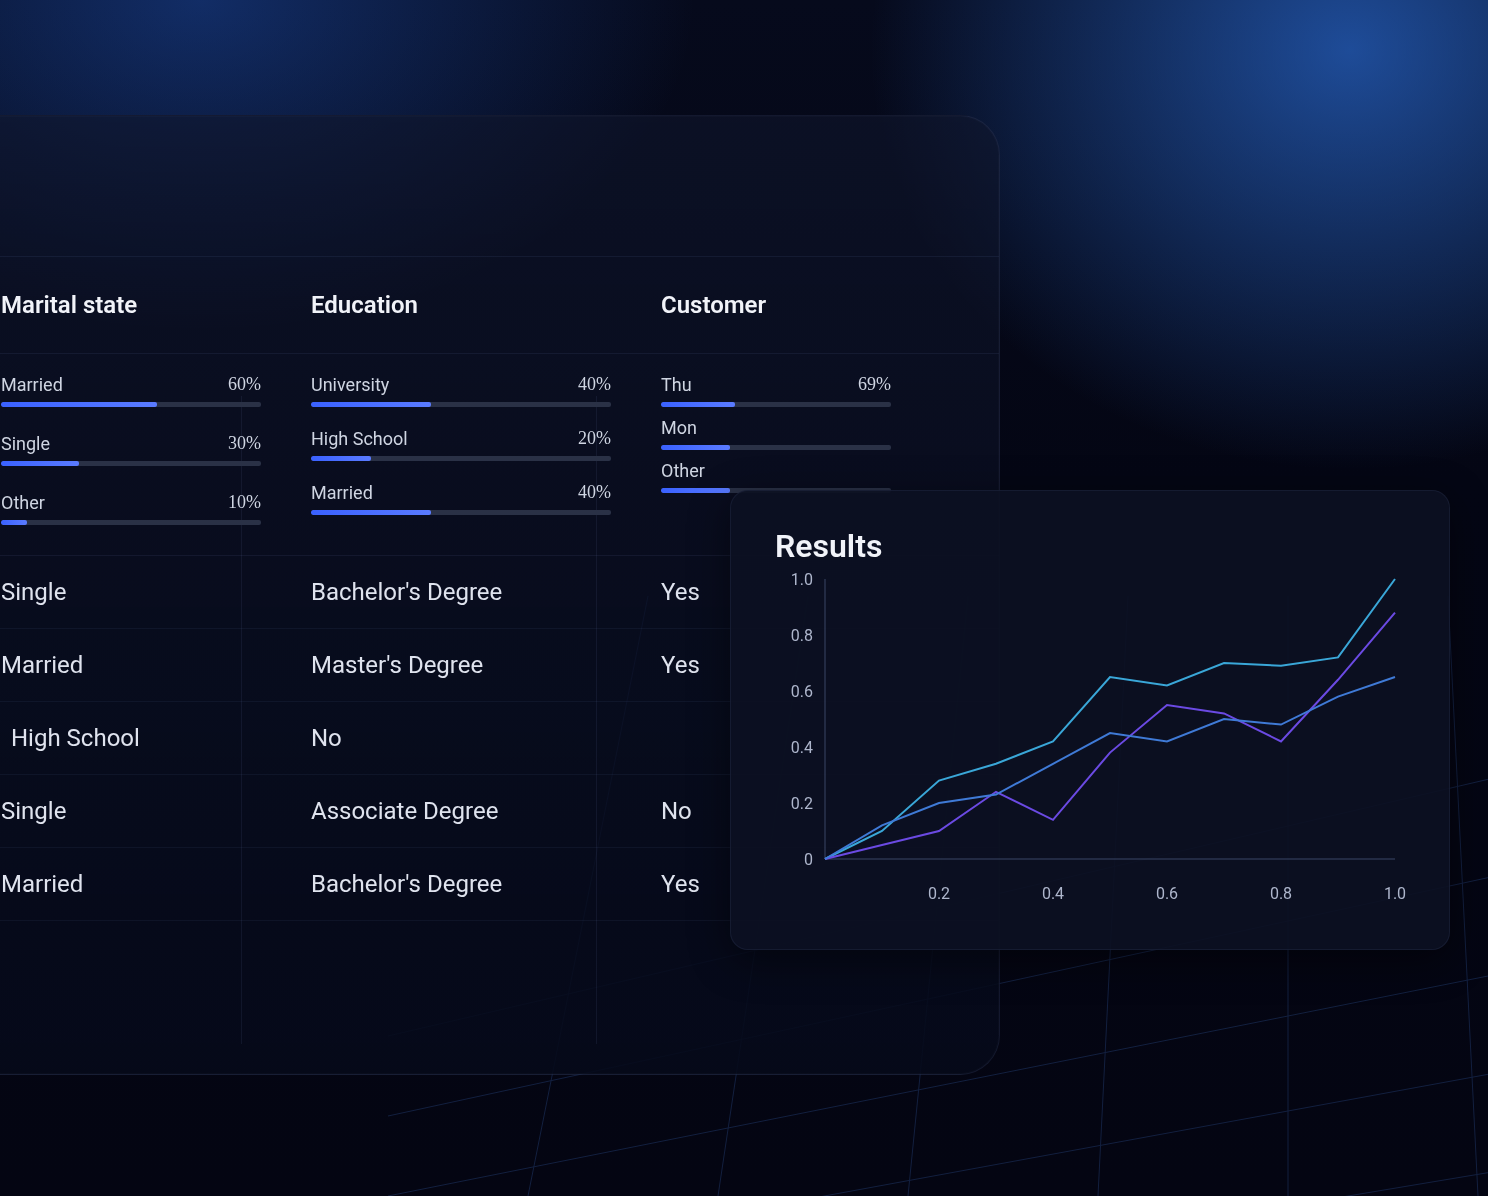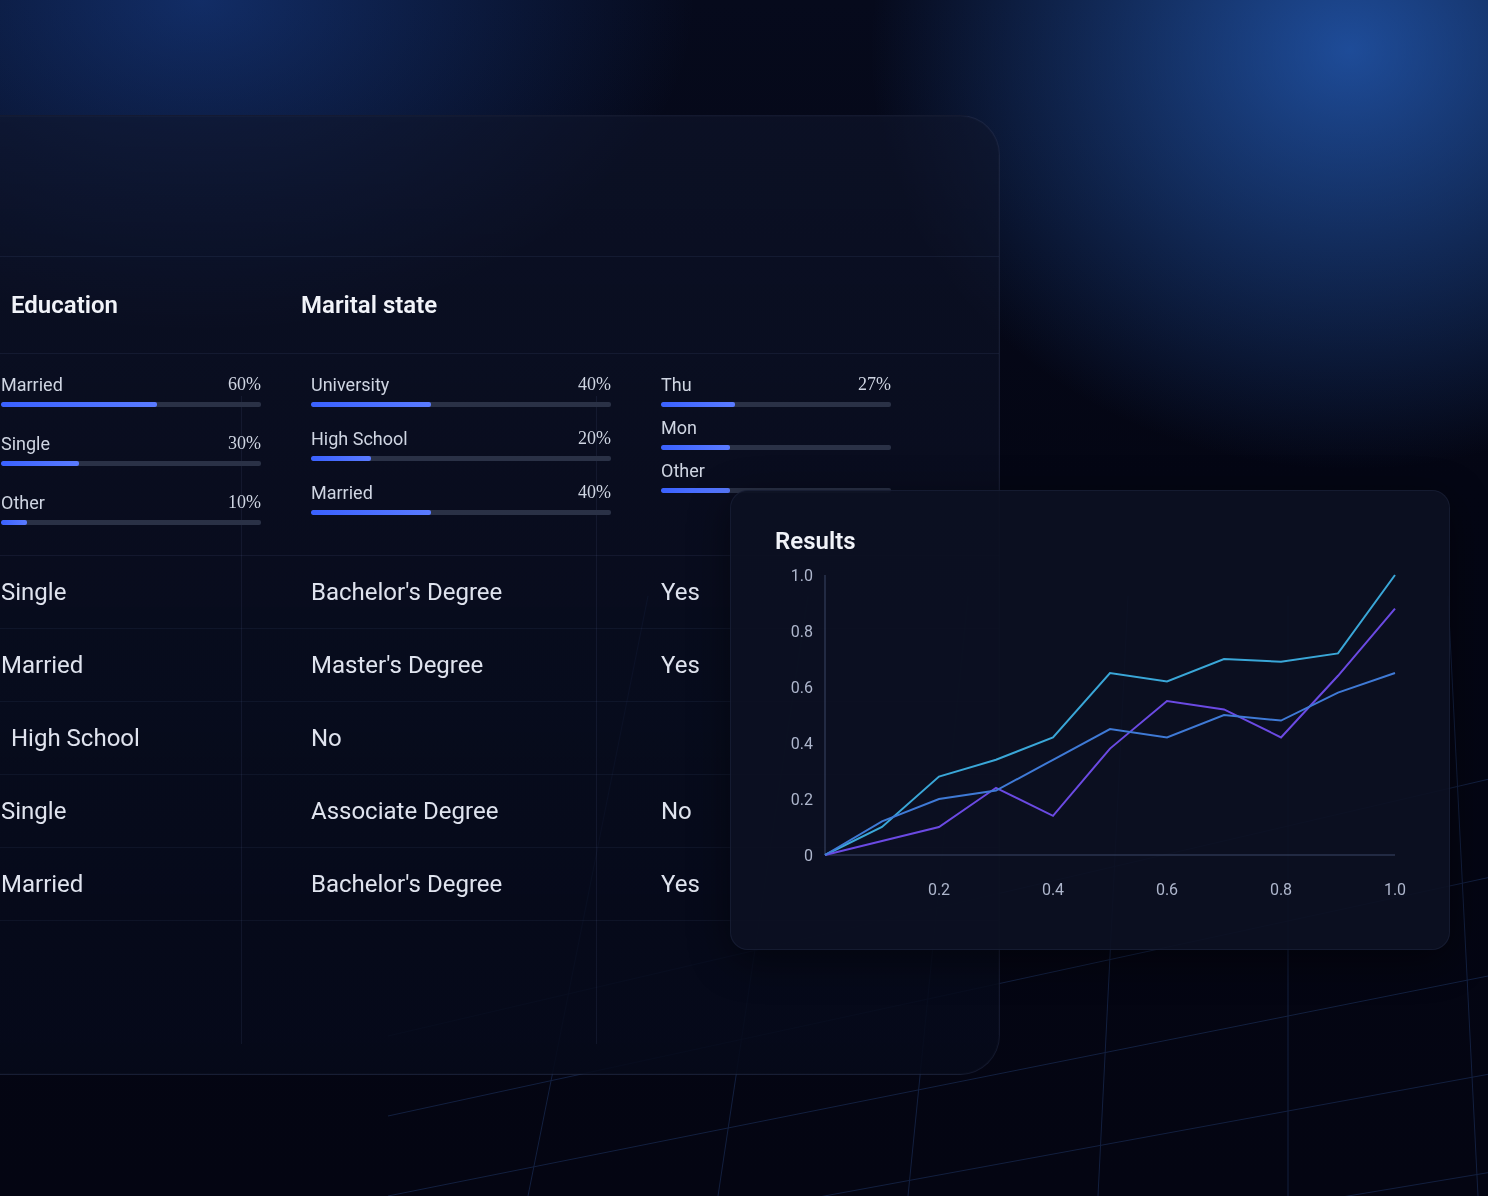--- a/index.html
+++ b/index.html
@@ -104,22 +104,22 @@
     top: 490px;
     width: 720px;
     height: 460px;
     border-radius: 18px;
     background: rgba(12,16,34,0.92);
     border: 1px solid rgba(120,140,200,0.10);
     box-shadow: 0 10px 40px rgba(0,0,0,0.45);
     padding: 36px 44px 30px 44px;
   }
   .card h2 {
-    font-size: 24px; font-weight: 600; color: #f1f3f9;
-    margin-bottom: 10px;
+    font-size: 32px; font-weight: 600; color: #f1f3f9;
+    margin-bottom: 4px;
   }
   .chart {
     position: relative;
     width: 620px;
     height: 330px;
     margin-left: 10px;
   }
   .chart svg { position: absolute; inset: 0; }
   .ytick {
     position: absolute; left: -6px;
@@ -155,22 +155,23 @@
     <line x1="1100" y1="800" x2="1060" y2="0"></line>
   </g>
 </svg>
 
 <div class="panel">
   <div class="vline a"></div>
   <div class="vline b"></div>
 
   <div class="table-wrap">
     <div class="headers">
+      <h3>Marital state</h3>
       <h3 style="padding-left:10px">Education</h3>
-      <h3>Marital state</h3>
+      <h3 style="padding-left:10px">Customer</h3>
     </div>
 
     <div class="filters">
       <div class="filter-col" id="fcol0">
           <div class="bar-item">
             <div class="bar-top">
               <span>Married</span>
               <span class="pct">60%</span>
             </div>
             <div class="bar-track">
@@ -222,21 +223,21 @@
             </div>
             <div class="bar-track">
               <div class="bar-fill" style="width: 40%;"></div>
             </div>
           </div>
         </div>
       <div class="filter-col last" id="fcol2">
           <div class="bar-item">
             <div class="bar-top">
               <span>Thu</span>
-              <span class="pct">27%</span>
+              <span class="pct">69%</span>
             </div>
             <div class="bar-track">
               <div class="bar-fill" style="width: 32%;"></div>
             </div>
           </div>
           <div class="bar-item">
             <div class="bar-top">
               <span>Mon</span>
             </div>
             <div class="bar-track">

